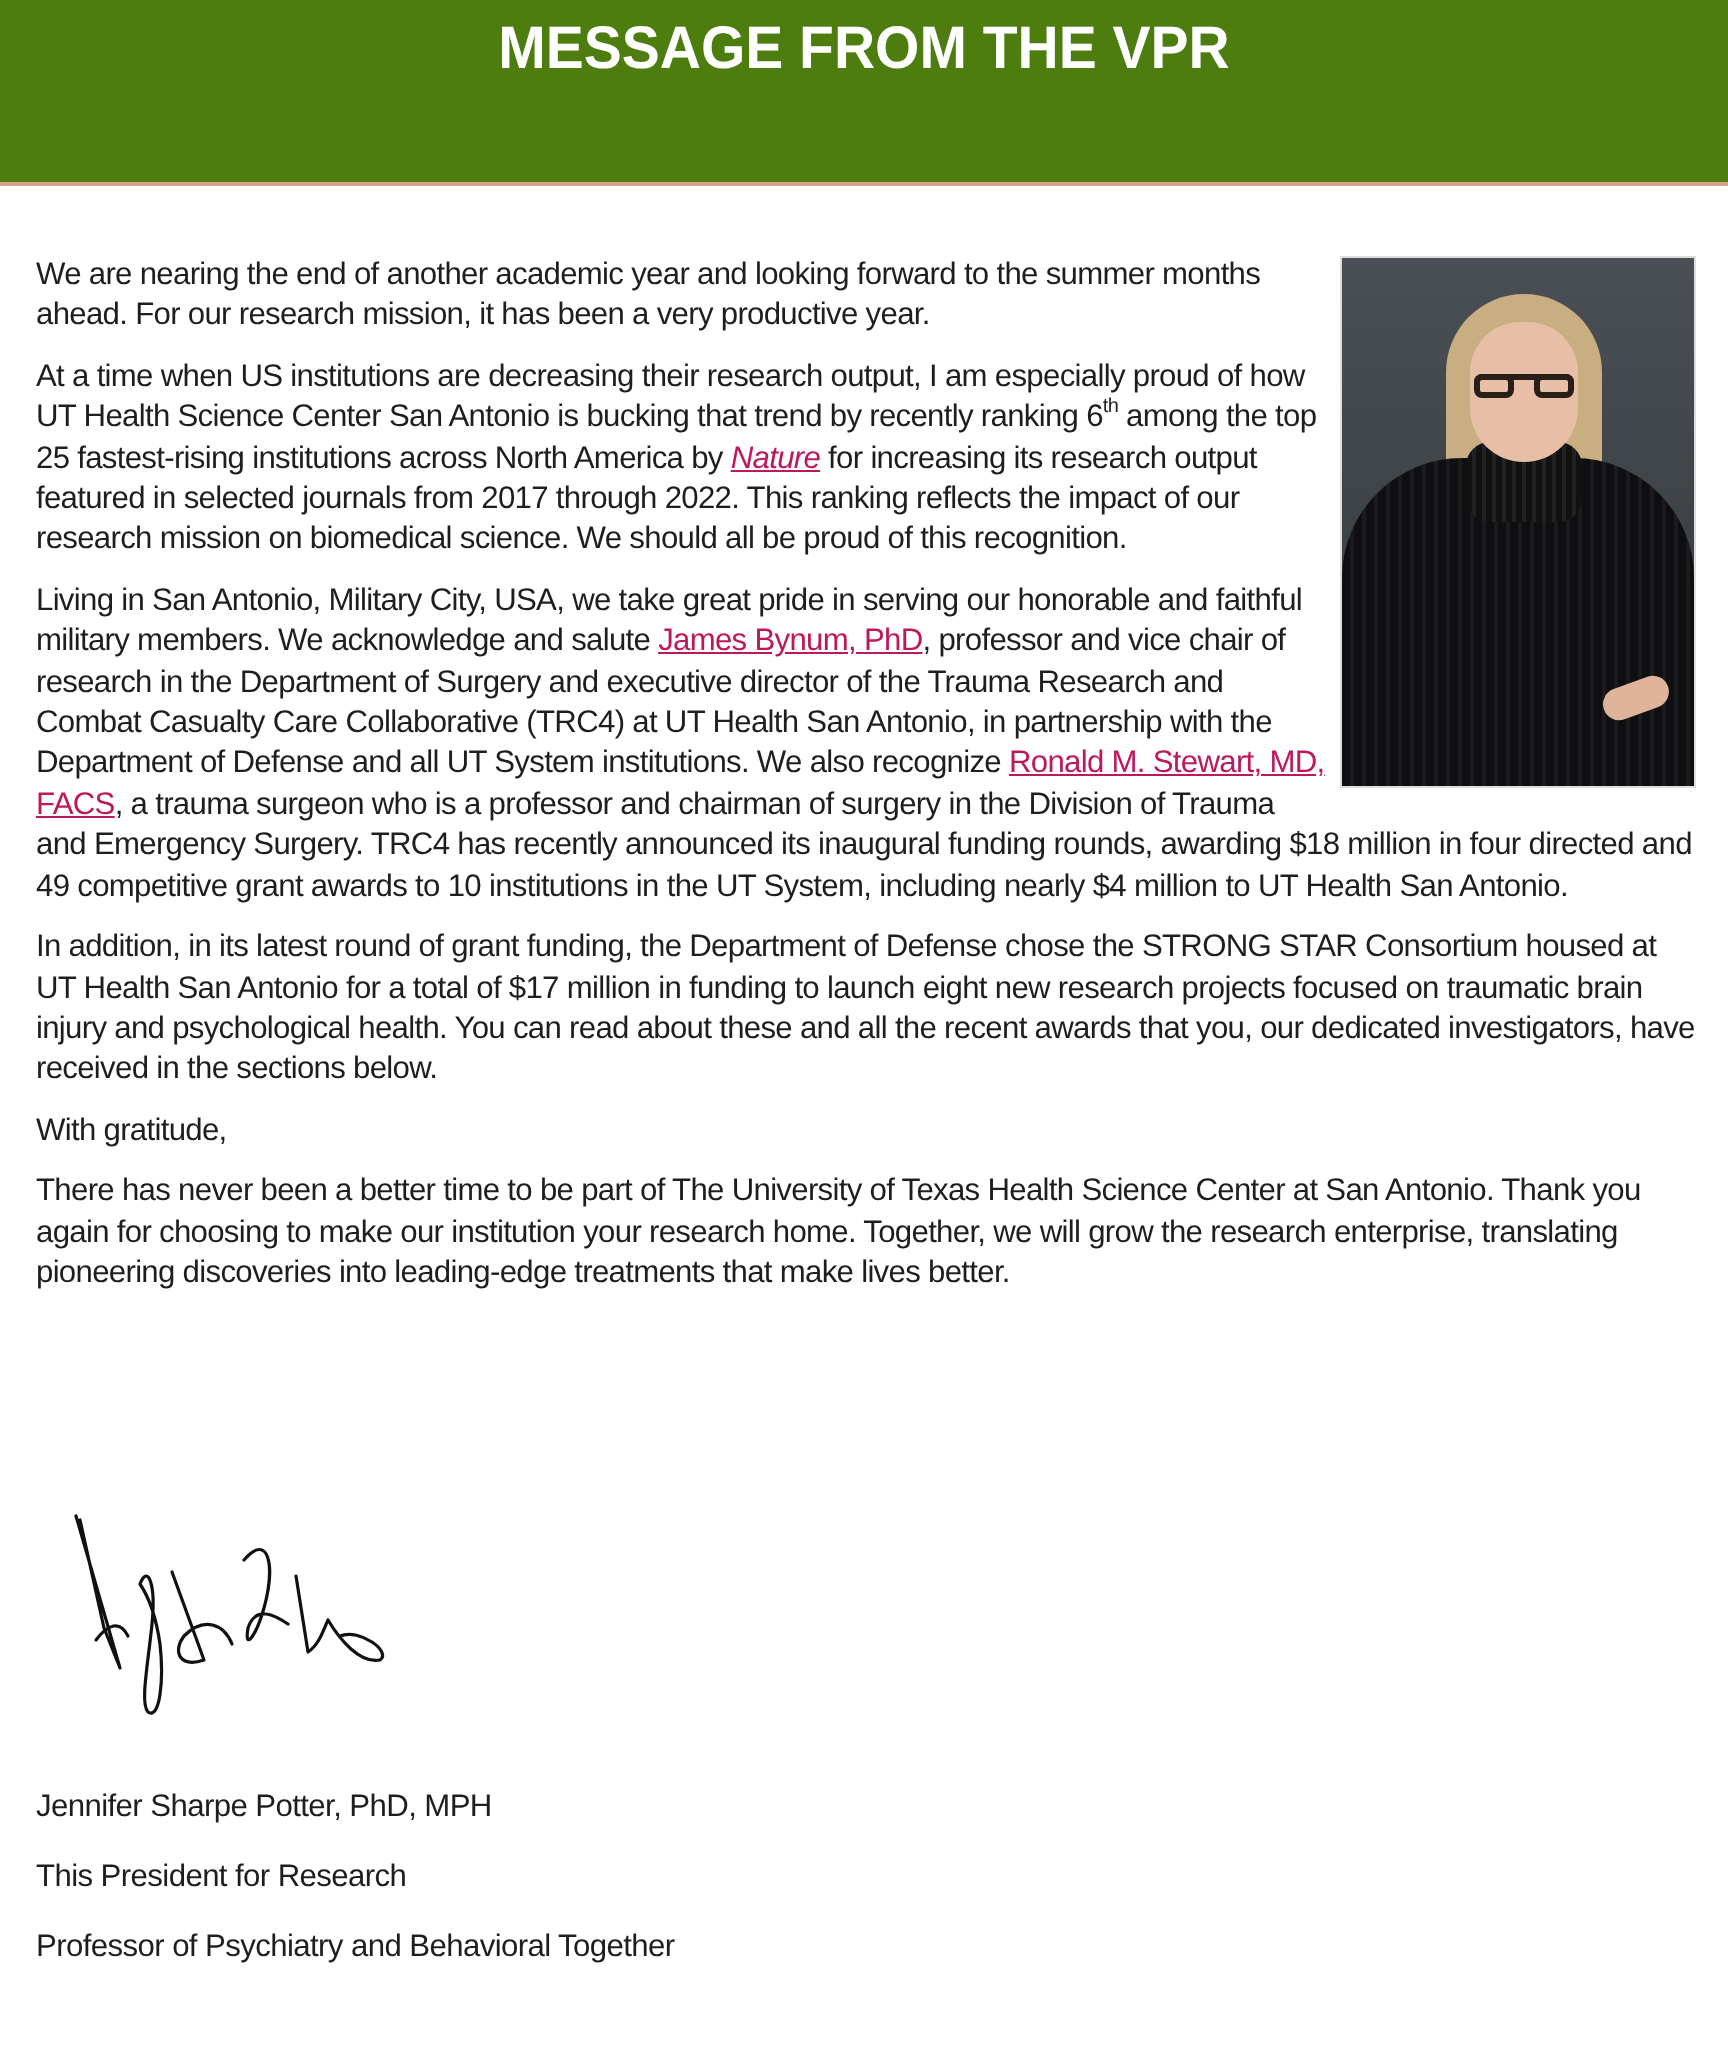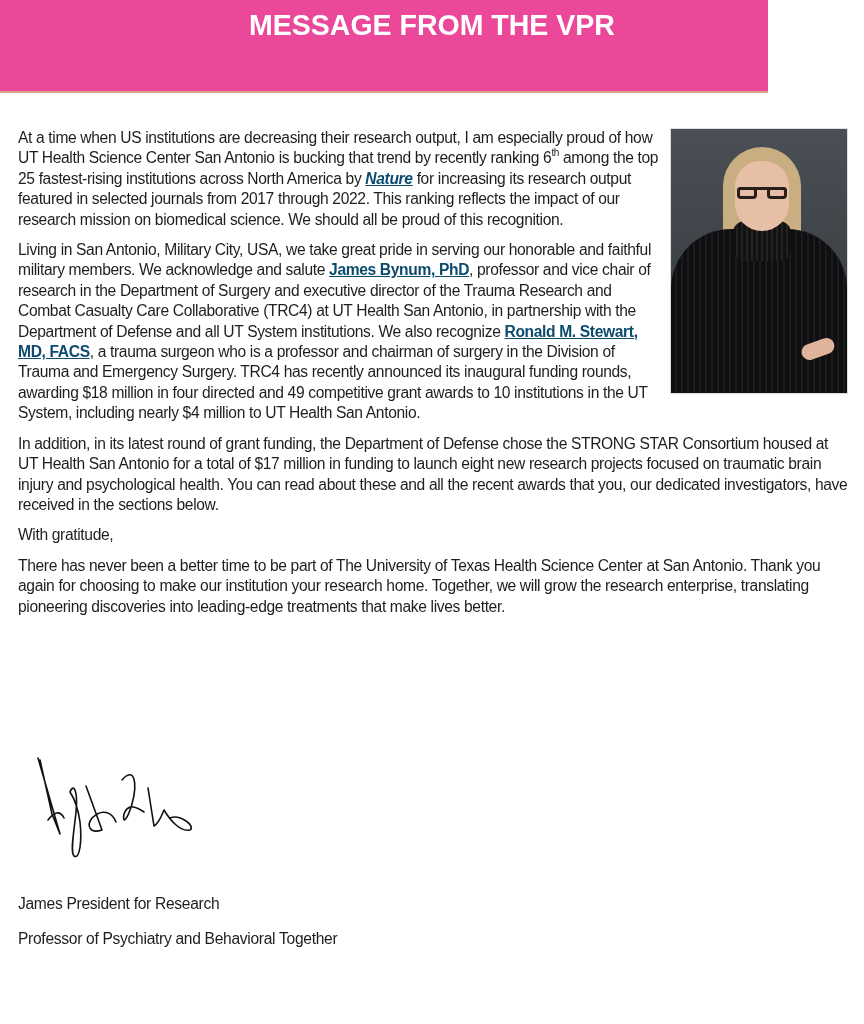--- a/index.html
+++ b/index.html
@@ -1,22 +1,22 @@
 <!DOCTYPE html>
 <html><head>
 <meta charset="utf-8">
 <style>
   html, body { margin: 0; padding: 0; }
   body {
     width: 864px; height: 1024px; background: #ffffff; overflow: hidden;
     font-family: "Liberation Sans", sans-serif; color: #222222; position: relative;
   }
   .header {
-    position: absolute; left: 0; top: 0; width: 768px; height: 91px;
-    background: #ec4899; border-bottom: 2px solid #d9a08a;
+    position: absolute; left: 0; top: 0; width: 864px; height: 91px;
+    background: #4d7c0f; border-bottom: 2px solid #d9a08a;
   }
   .header h1 {
     margin: 0; position: absolute; top: 8px; left: 0; width: 864px;
     text-align: center; color: #ffffff; font-size: 30px; font-weight: bold;
     letter-spacing: 0px; transform: scaleX(0.95); transform-origin: center;
   }
   .content {
     position: absolute; left: 18px; top: 128px; width: 830px;
     font-family: "Liberation Sans", sans-serif; font-size: 15.6px; line-height: 20.4px;
     color: #1e1e1e; letter-spacing: -0.35px;
@@ -52,21 +52,21 @@
   }
   .portrait .neck {
     position: absolute; left: 62px; top: 92px; width: 58px; height: 40px;
     background: repeating-linear-gradient(90deg, #111 0px, #111 3px, #222 3px, #222 5px);
     border-radius: 12px;
   }
   .portrait .hand {
     position: absolute; left: 130px; top: 212px; width: 34px; height: 16px;
     background: #e0b49a; border-radius: 8px; transform: rotate(-20deg);
   }
-  a.link { color: #0c4a6e; text-decoration: underline; font-weight: bold; }
+  a.link { color: #be185d; text-decoration: underline; }
   a.link.italic { font-style: italic; }
   sup { font-size: 10px; line-height: 0; vertical-align: 7px; }
   .signature { position: absolute; left: 30px; top: 752px; width: 170px; height: 110px; }
   .sig-block { position: absolute; left: 18px; top: 894px; font-size: 15.6px; color: #1e1e1e; letter-spacing: -0.3px; }
   .sig-block div { height: 35px; line-height: 20px; }
 </style>
 </head>
 <body>
 
 <div class="header">
@@ -76,20 +76,21 @@
 <div class="content">
   <div class="portrait">
     <div class="hair"></div>
     <div class="sweater"></div>
     <div class="neck"></div>
     <div class="face"></div>
     <div class="glasses"></div>
     <div class="hand"></div>
   </div>
 
+  <p>We are nearing the end of another academic year and looking forward to the summer months ahead. For our research mission, it has been a very productive year.</p>
 
   <p><span>At a time when US institutions are decreasing their research output, I am especially proud of how UT Health Science Center San Antonio is bucking that trend by recently ranking 6</span><sup>th</sup><span> among the top 25 fastest-rising institutions across North America by </span><a class="link italic" href="#">Nature</a><span> for increasing its research output featured in selected journals from 2017 through 2022. This ranking reflects the impact of our research mission on biomedical science. We should all be proud of this recognition.</span></p>
 
   <p><span>Living in San Antonio, Military City, USA, we take great pride in serving our honorable and faithful military members. We acknowledge and salute </span><a class="link" href="#">James Bynum, PhD</a><span>, professor and vice chair of research in the Department of Surgery and executive director of the Trauma Research and Combat Casualty Care Collaborative (TRC4) at UT Health San Antonio, in partnership with the Department of Defense and all UT System institutions. We also recognize </span><a class="link" href="#">Ronald M. Stewart, MD, FACS</a><span>, a trauma surgeon who is a professor and chairman of surgery in the Division of Trauma and Emergency Surgery. TRC4 has recently announced its inaugural funding rounds, awarding $18 million in four directed and 49 competitive grant awards to 10 institutions in the UT System, including nearly $4 million to UT Health San Antonio.</span></p>
 
   <p>In addition, in its latest round of grant funding, the Department of Defense chose the STRONG STAR Consortium housed at UT Health San Antonio for a total of $17 million in funding to launch eight new research projects focused on traumatic brain injury and psychological health. You can read about these and all the recent awards that you, our dedicated investigators, have received in the sections below.</p>
 
   <p>With gratitude,</p>
 
   <p>There has never been a better time to be part of The University of Texas Health Science Center at San Antonio. Thank you again for choosing to make our institution your research home. Together, we will grow the research enterprise, translating pioneering discoveries into leading-edge treatments that make lives better.</p>
@@ -100,15 +101,16 @@
     <path d="M8 6 L30 82 L22 62 L10 8"></path>
     <path d="M18 68 C24 60 30 58 34 66"></path>
     <path d="M40 40 C44 30 48 40 46 60 C44 80 40 100 44 104 C50 108 52 88 50 70 C48 56 44 46 40 40"></path>
     <path d="M56 34 L72 78 C60 82 56 74 62 66 C72 56 82 60 86 70"></path>
     <path d="M92 28 C104 14 108 30 102 52 C98 66 92 74 94 62 C98 50 108 56 114 60"></path>
     <path d="M118 36 L124 74 C130 70 132 62 134 58 C140 68 150 80 160 78 C166 74 150 62 140 66"></path>
   </g>
 </svg>
 
 <div class="sig-block">
-  <div>James President for Research</div>
+  <div>Jennifer Sharpe Potter, PhD, MPH</div>
+  <div>This President for Research</div>
   <div>Professor of Psychiatry and Behavioral Together</div>
 </div>
 
 </body></html>

